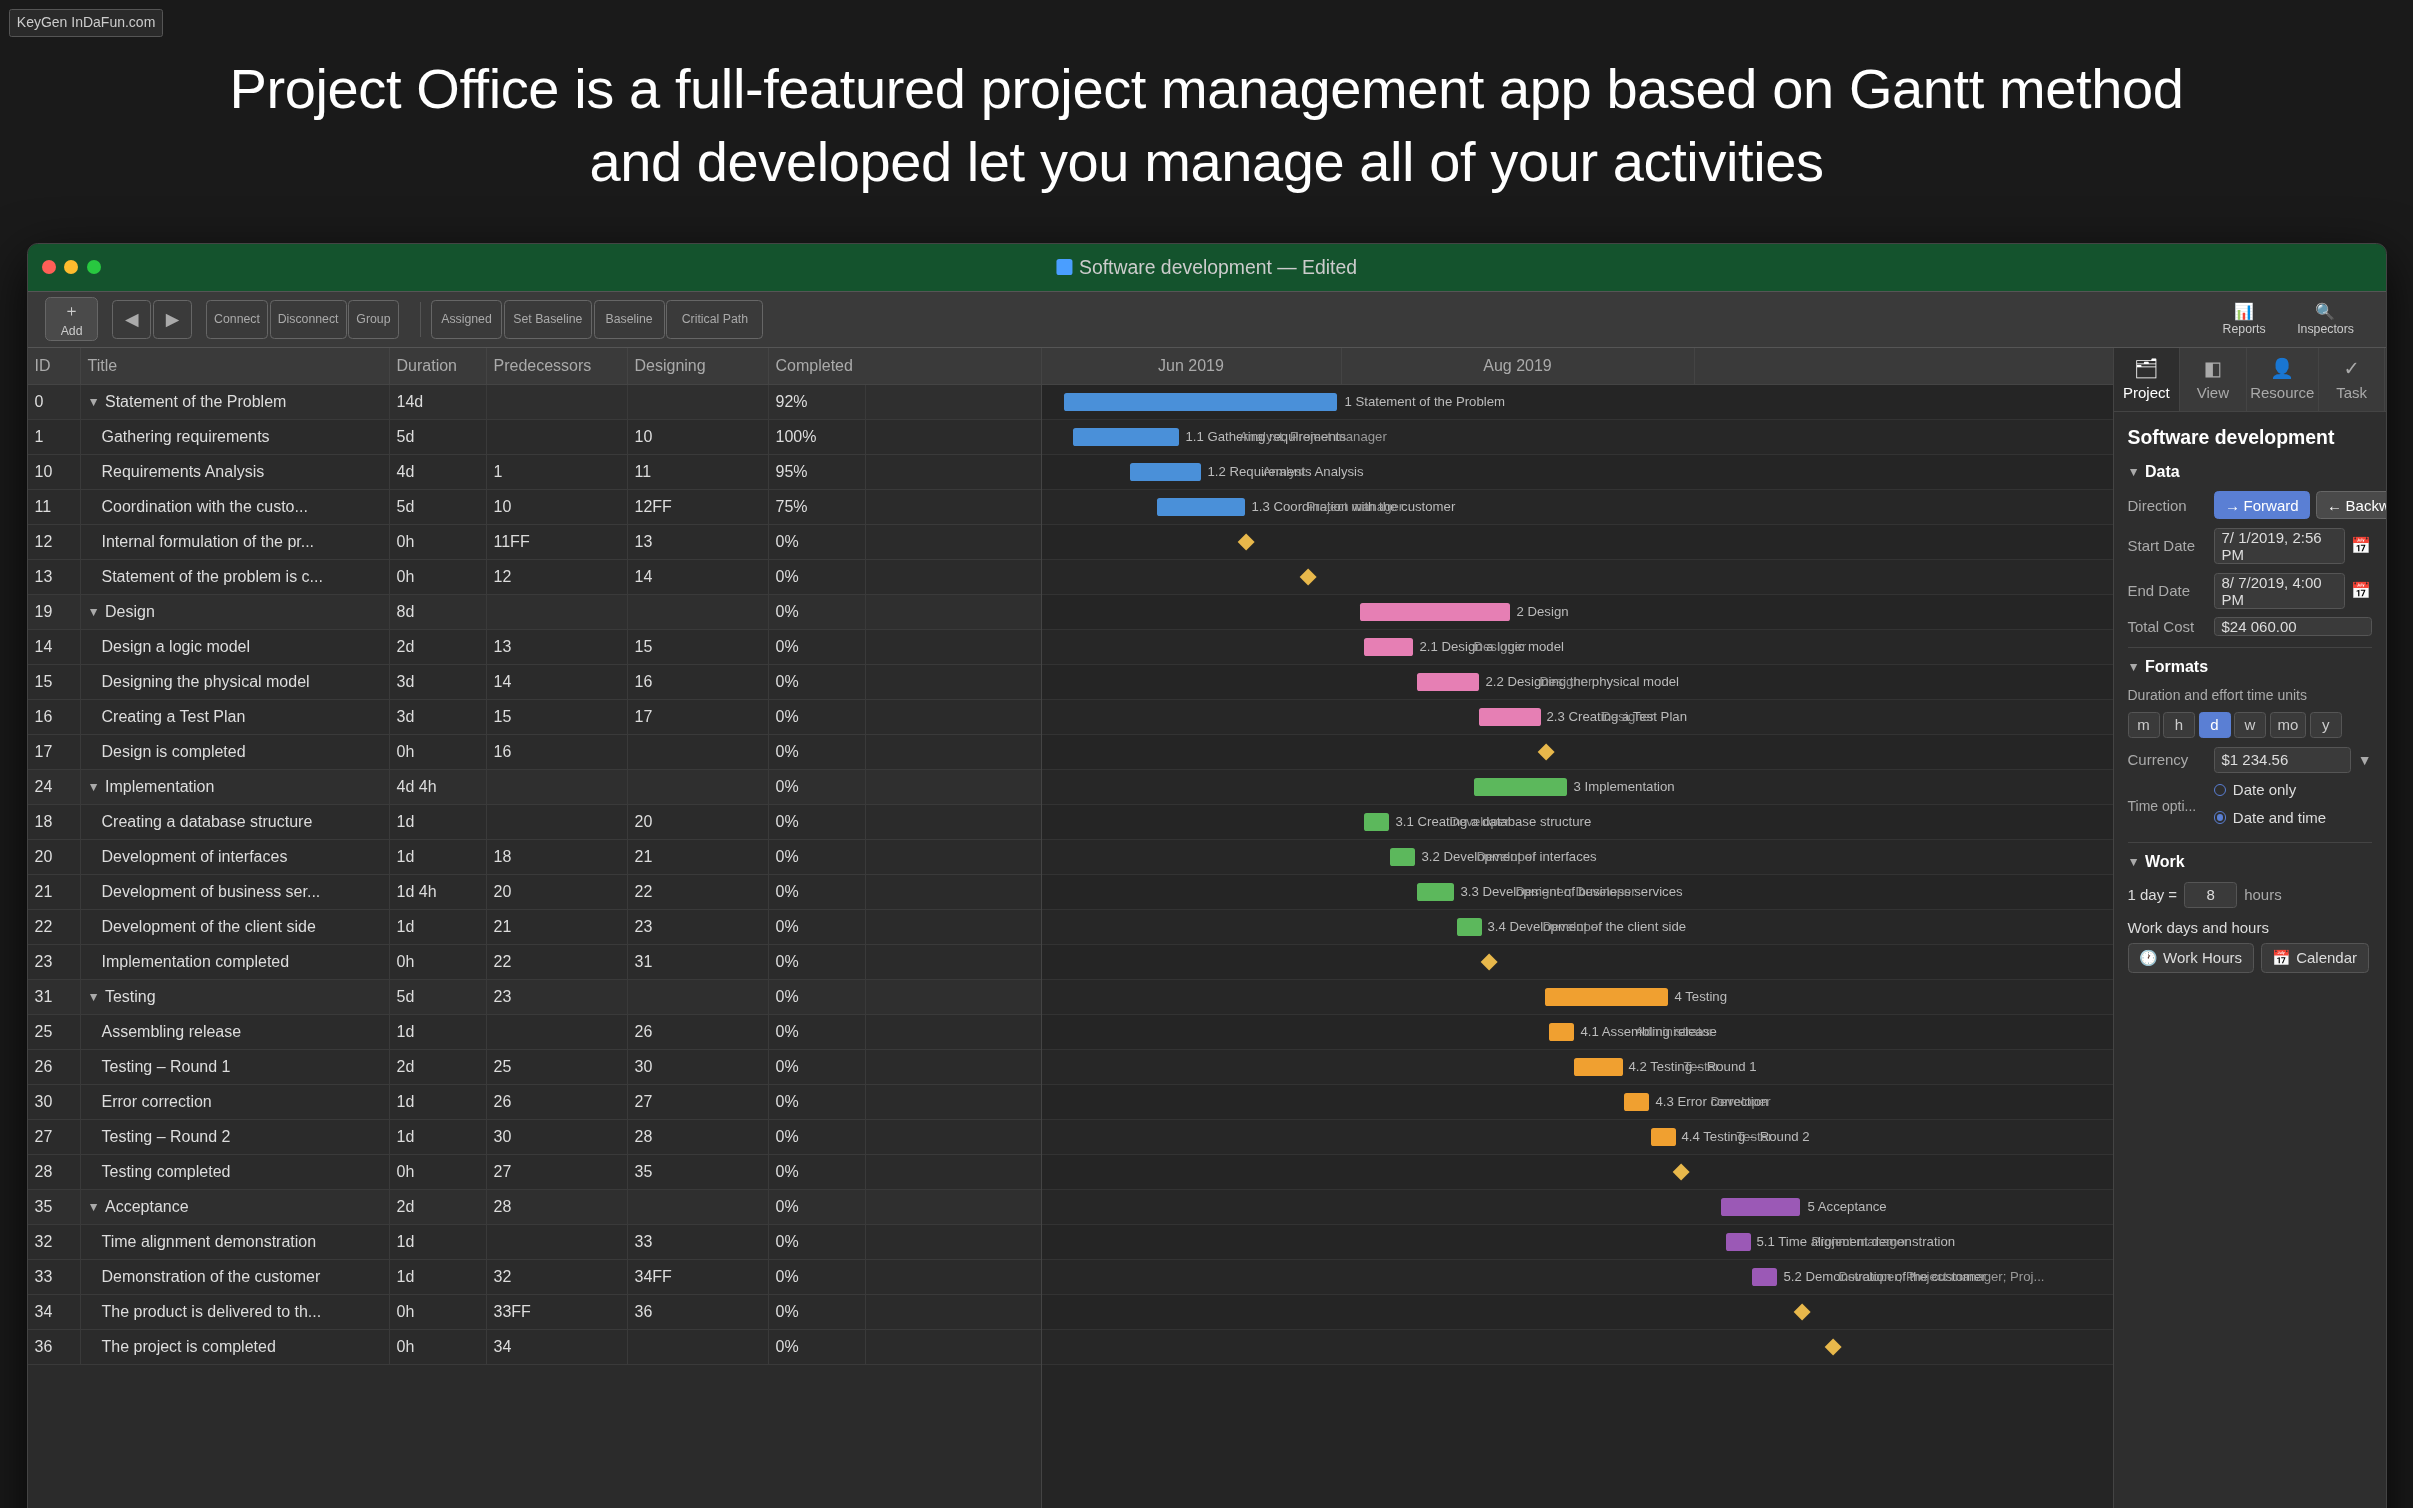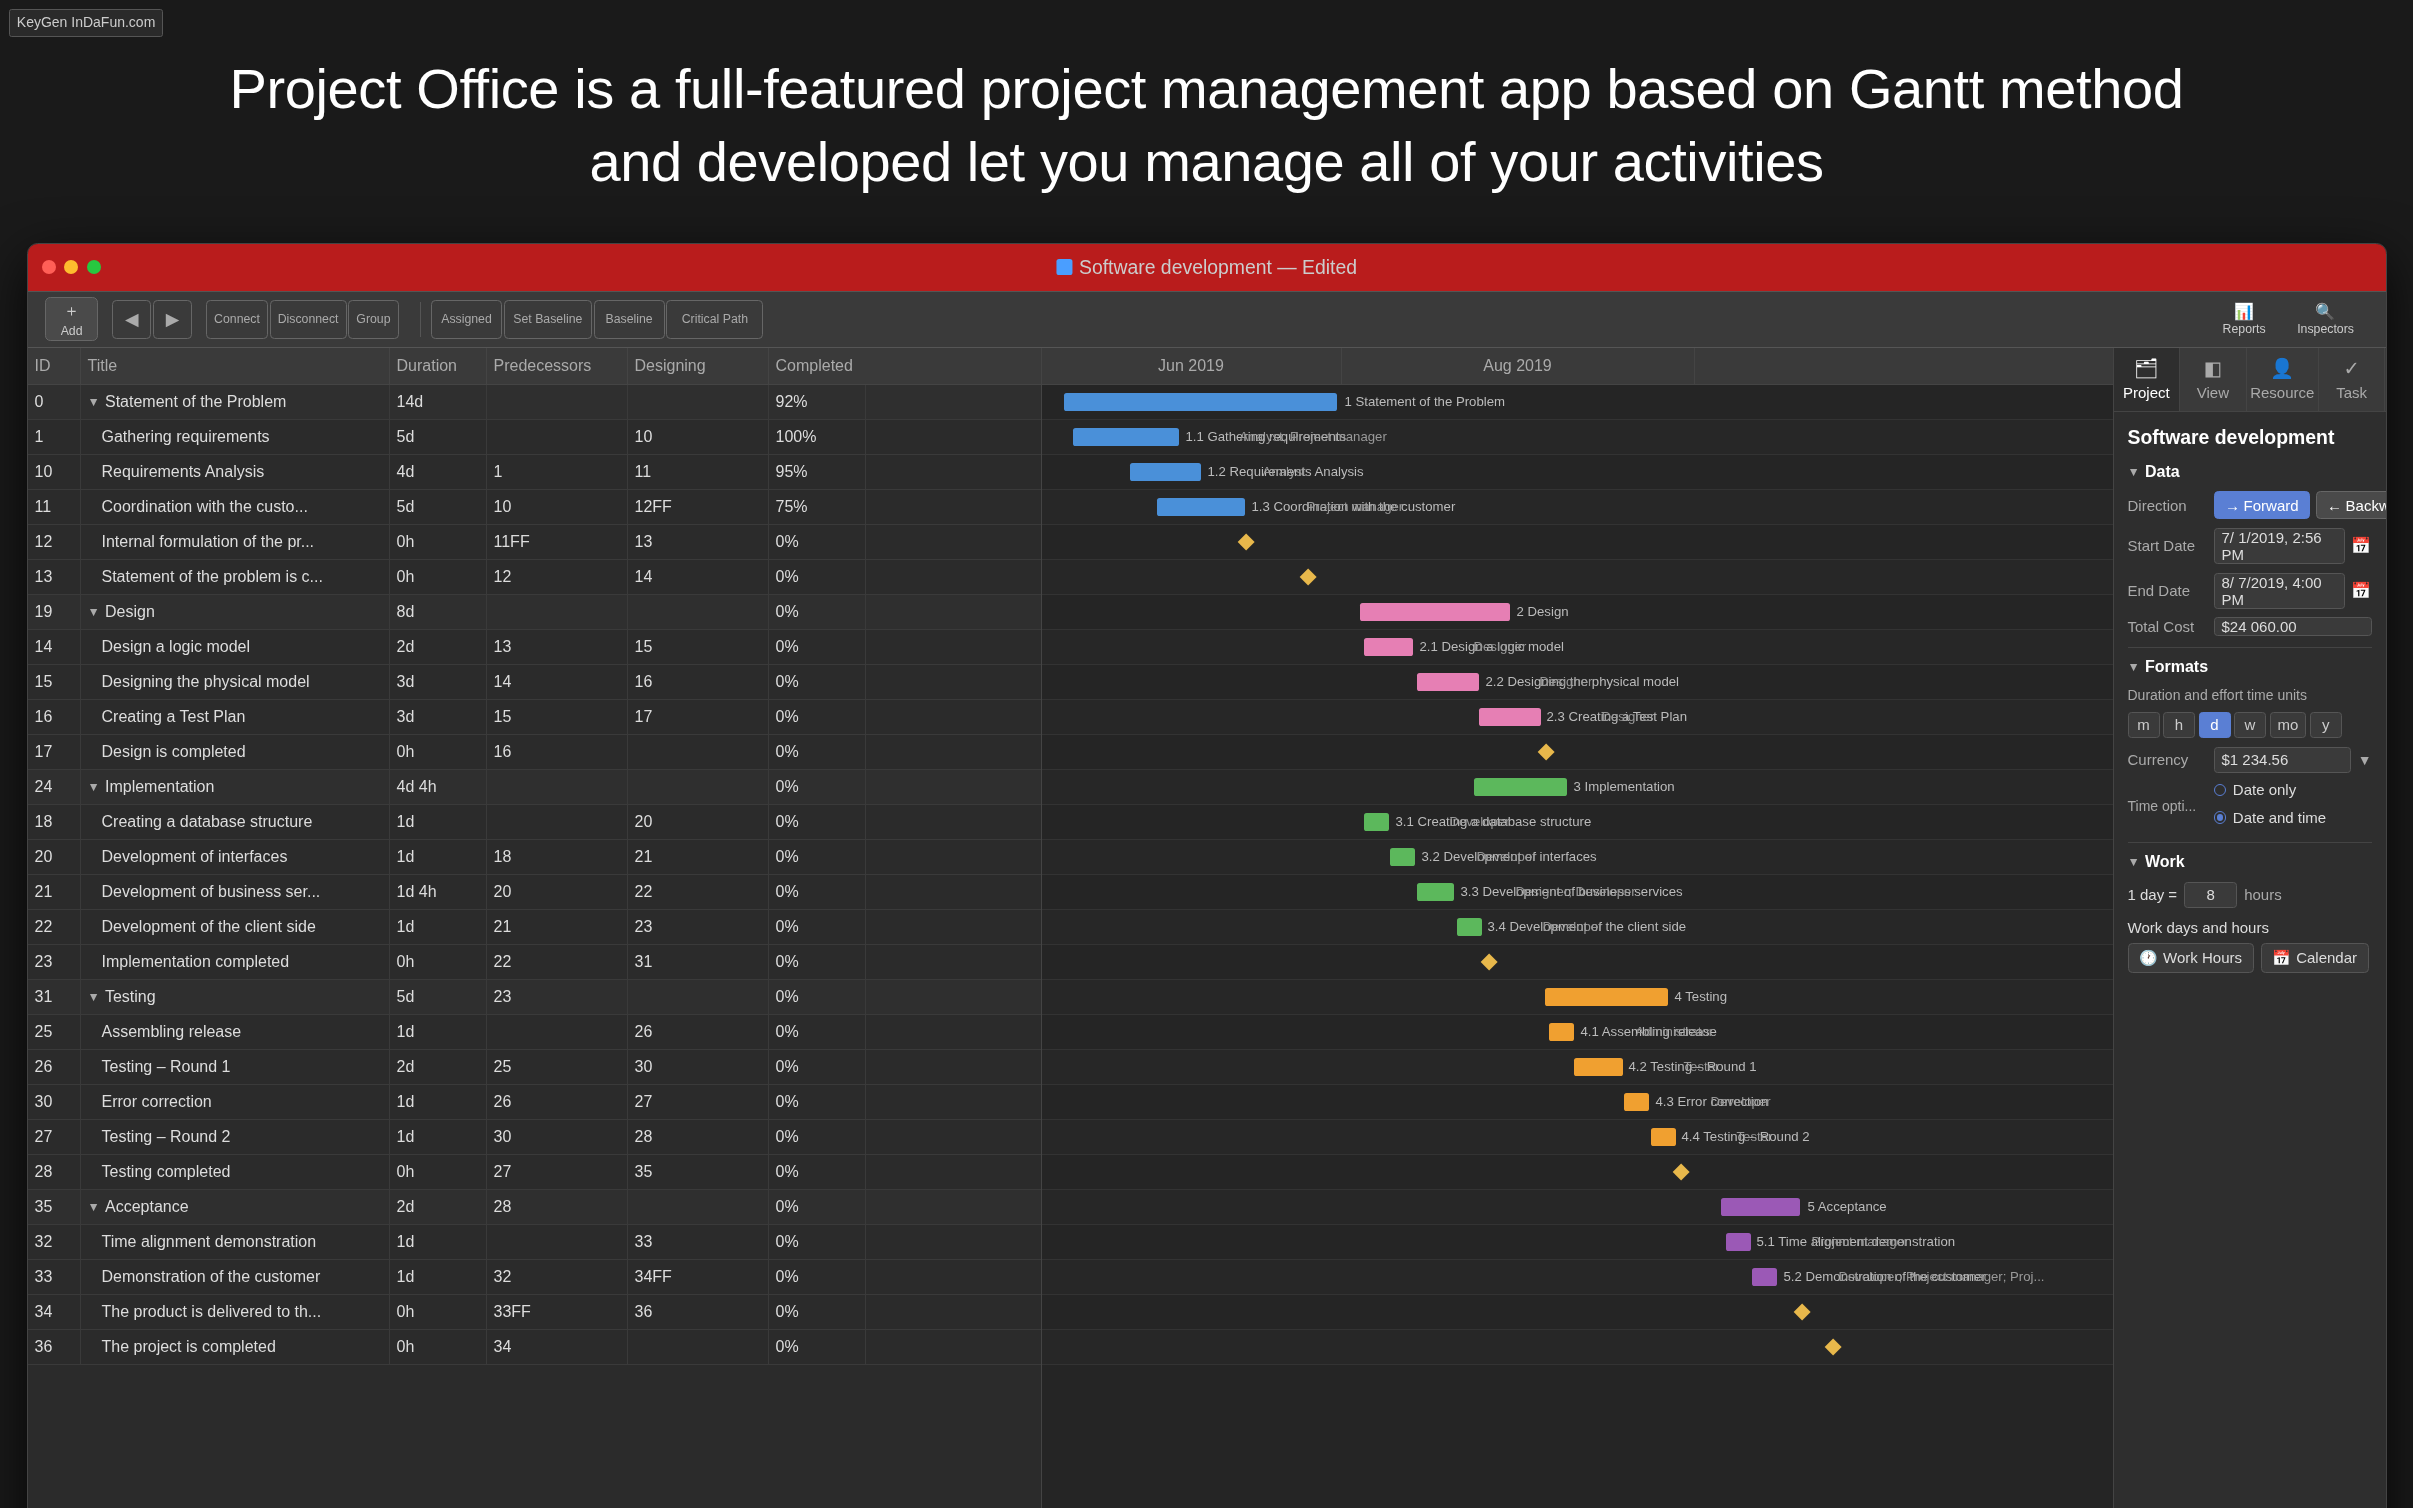--- a/index.html
+++ b/index.html
@@ -42,21 +42,21 @@
       margin: 0 26.5px 26.5px;
       background: #2b2b2b;
       border-radius: 10.6px;
       overflow: hidden;
       border: 0.9px solid #444;
       box-shadow: 0 17.6px 53px rgba(0,0,0,0.8);
     }
 
     
     .titlebar {
-      background: #b91c1c;
+      background: #14532d;
       height: 48px;
       display: flex;
       align-items: center;
       padding: 0 14px;
       border-bottom: 0.9px solid #555;
       position: relative;
     }
     .traffic-lights {
       display: flex;
       gap: 8.8px;

